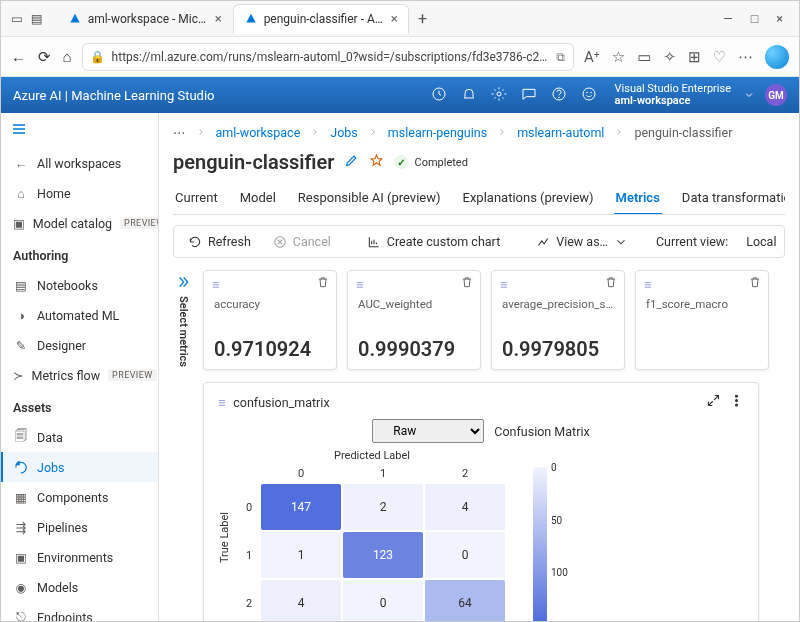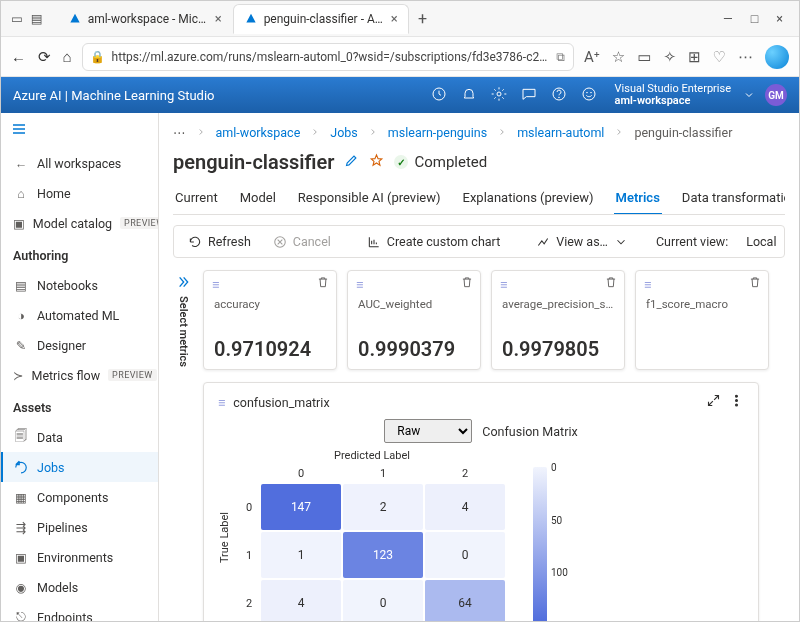--- a/index.html
+++ b/index.html
@@ -132,21 +132,21 @@
   .main-scroll::-webkit-scrollbar{width:12px;}
   .main-scroll::-webkit-scrollbar-thumb{background:#c8c8c8;border-radius:6px;}
 
   .breadcrumbs { display:flex; align-items:center; gap:10px; font-size:12.5px; color:#605e5c; padding:4px 0 8px;}
   .breadcrumbs a { color: var(--accent); text-decoration:none;}
   .breadcrumbs .sep svg{width:10px;height:10px;stroke:#999;fill:none;stroke-width:2;}
 
   .page-title-row { display:flex; align-items:center; gap:10px; padding: 2px 0 10px;}
   .page-title { font-size:20px; font-weight:600;}
   .title-icons svg{width:15px;height:15px;stroke-width:1.8;fill:none;}
-  .status-badge { display:inline-flex;align-items:center;gap:6px;font-size:15px;color:var(--text);}
+  .status-badge { display:inline-flex;align-items:center;gap:6px;font-size:11px;color:var(--text);}
   .status-dot { width:14px;height:14px;border-radius:50%;background:var(--green-light);display:flex;align-items:center;justify-content:center;}
   .status-dot::after{content:"✓";color:var(--green);font-size:10px;font-weight:700;}
 
   .tabs-row { display:flex; gap:18px; border-bottom:1px solid var(--border); font-size:13px; overflow:hidden;}
   .tab-item { padding: 6px 2px 8px; color:var(--text); white-space:nowrap;}
   .tab-item.active { color:var(--accent); border-bottom:2px solid var(--accent); font-weight:600; margin-bottom:-1px;}
 
   .toolbar {
     display:flex; align-items:center; gap:6px;
     border:1px solid var(--border); border-radius:4px;
@@ -183,21 +183,21 @@
     padding:10px 14px 14px;
     width: 556px;
     background:#fff;
     position:relative;
   }
   .matrix-header { display:flex;align-items:center;gap:8px;}
   .matrix-header .spacer{flex:1;}
   .matrix-header .drag{color:#9aa3e0;}
   .matrix-header .icon-btn svg{width:15px;height:15px;stroke:#323130;fill:none;stroke-width:1.8;}
   .matrix-controls{display:flex;align-items:center;gap:10px;justify-content:center;margin-top:8px;}
-  .matrix-controls select{font:inherit;font-size:12px;padding:3px 8px;border:1px solid #8a8886;border-radius:2px;width:88px;}
+  .matrix-controls select{font:inherit;font-size:12px;padding:3px 16px;border:1px solid #8a8886;border-radius:2px;width:112px;}
   .matrix-figure{display:flex;gap:8px;margin-top:6px;}
   .matrix-ylabel{writing-mode:vertical-rl;transform:rotate(180deg);font-size:11px;color:#323130;align-self:center;}
   .matrix-body{display:flex;flex-direction:column;align-items:center;}
   .matrix-xlabel{font-size:11px;color:#323130;margin-bottom:2px;}
   .matrix-grid{display:grid;grid-template-columns:20px repeat(3,80px);grid-template-rows:18px repeat(3,46px);gap:2px;}
   .matrix-grid .hdr{font-size:11px;display:flex;align-items:center;justify-content:center;color:#323130;}
   .matrix-grid .cell{display:flex;align-items:center;justify-content:center;font-size:12px;border-radius:2px;text-align:right;}
   .colorbar{width:14px;height:158px;background:linear-gradient(to bottom,#f1f4fd,#4e6bdc);margin-left:20px;border-radius:2px;position:relative;}
   .colorbar .tick{position:absolute;left:18px;font-size:10px;color:#323130;transform:translateY(-50%);}
 </style>

